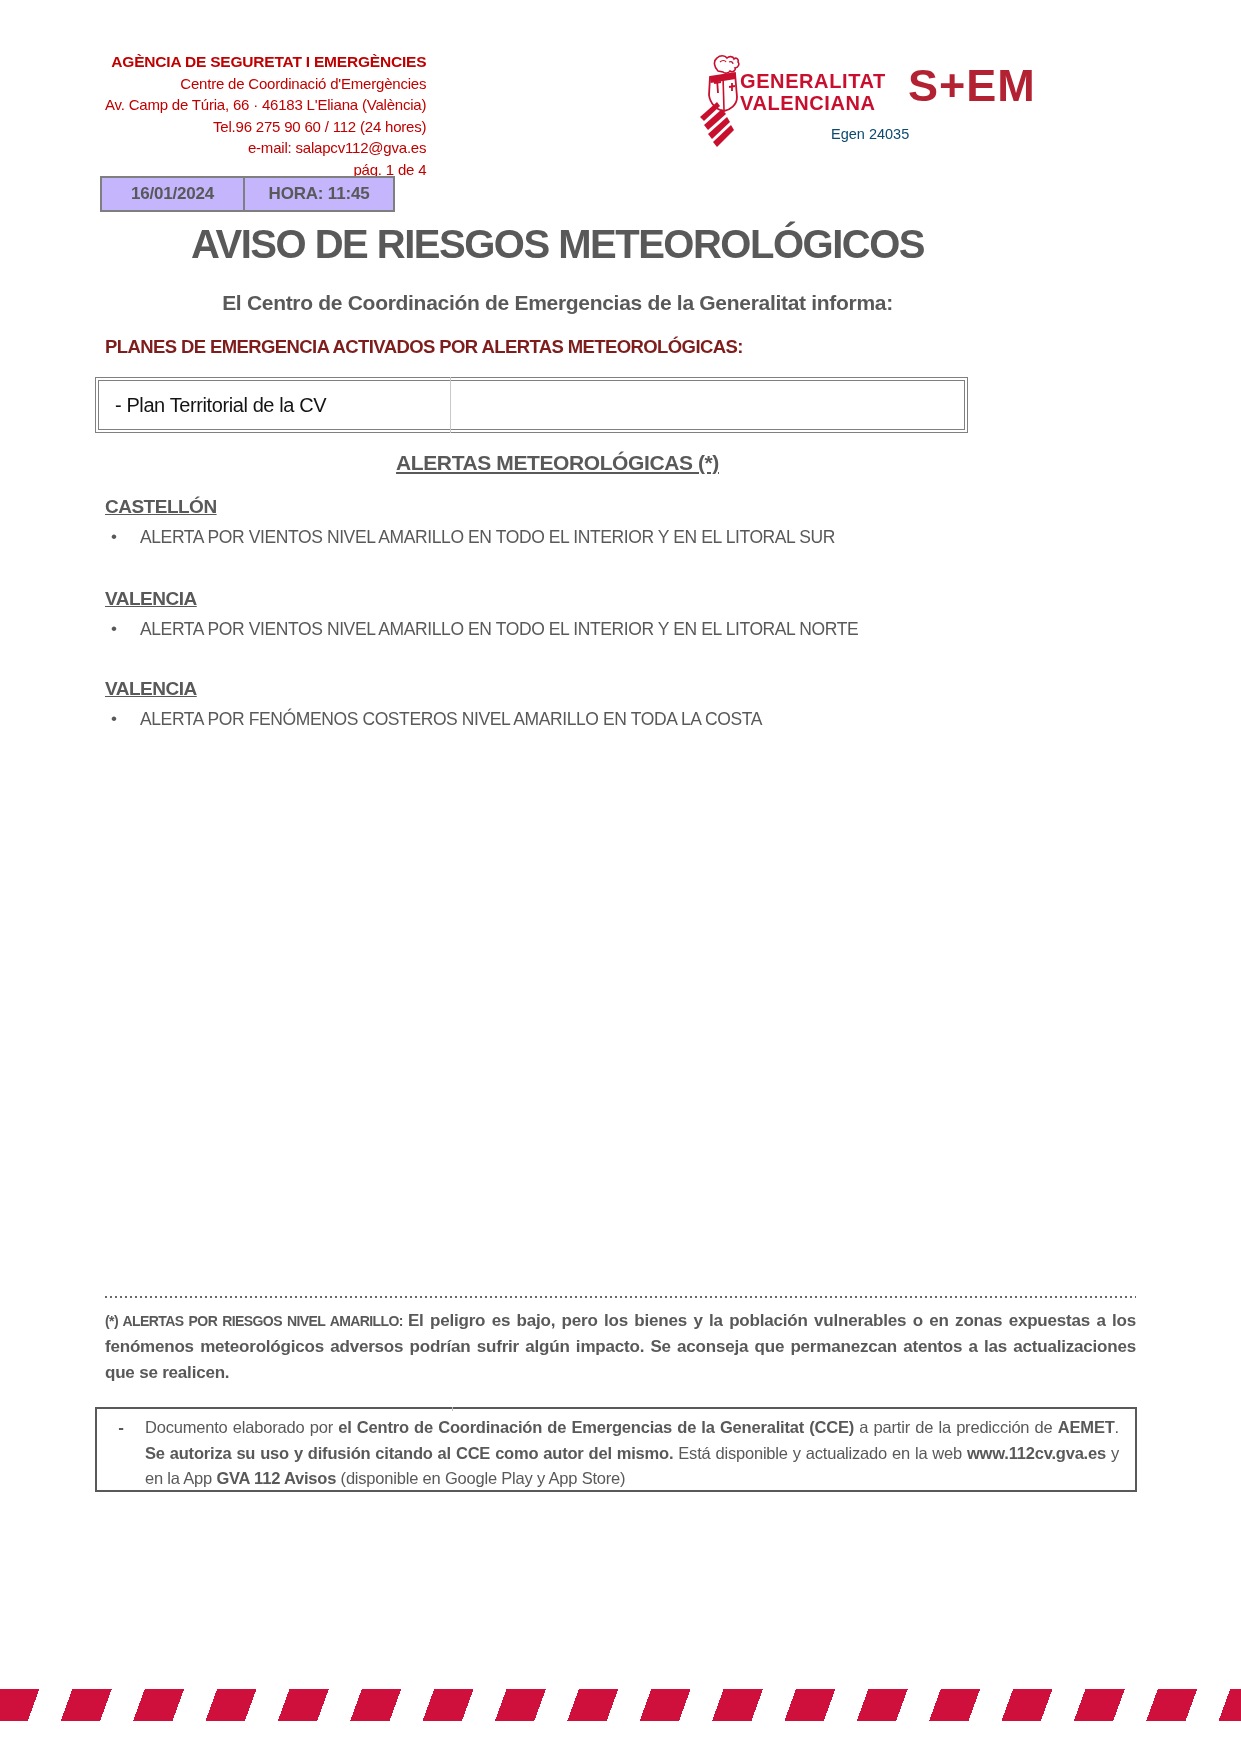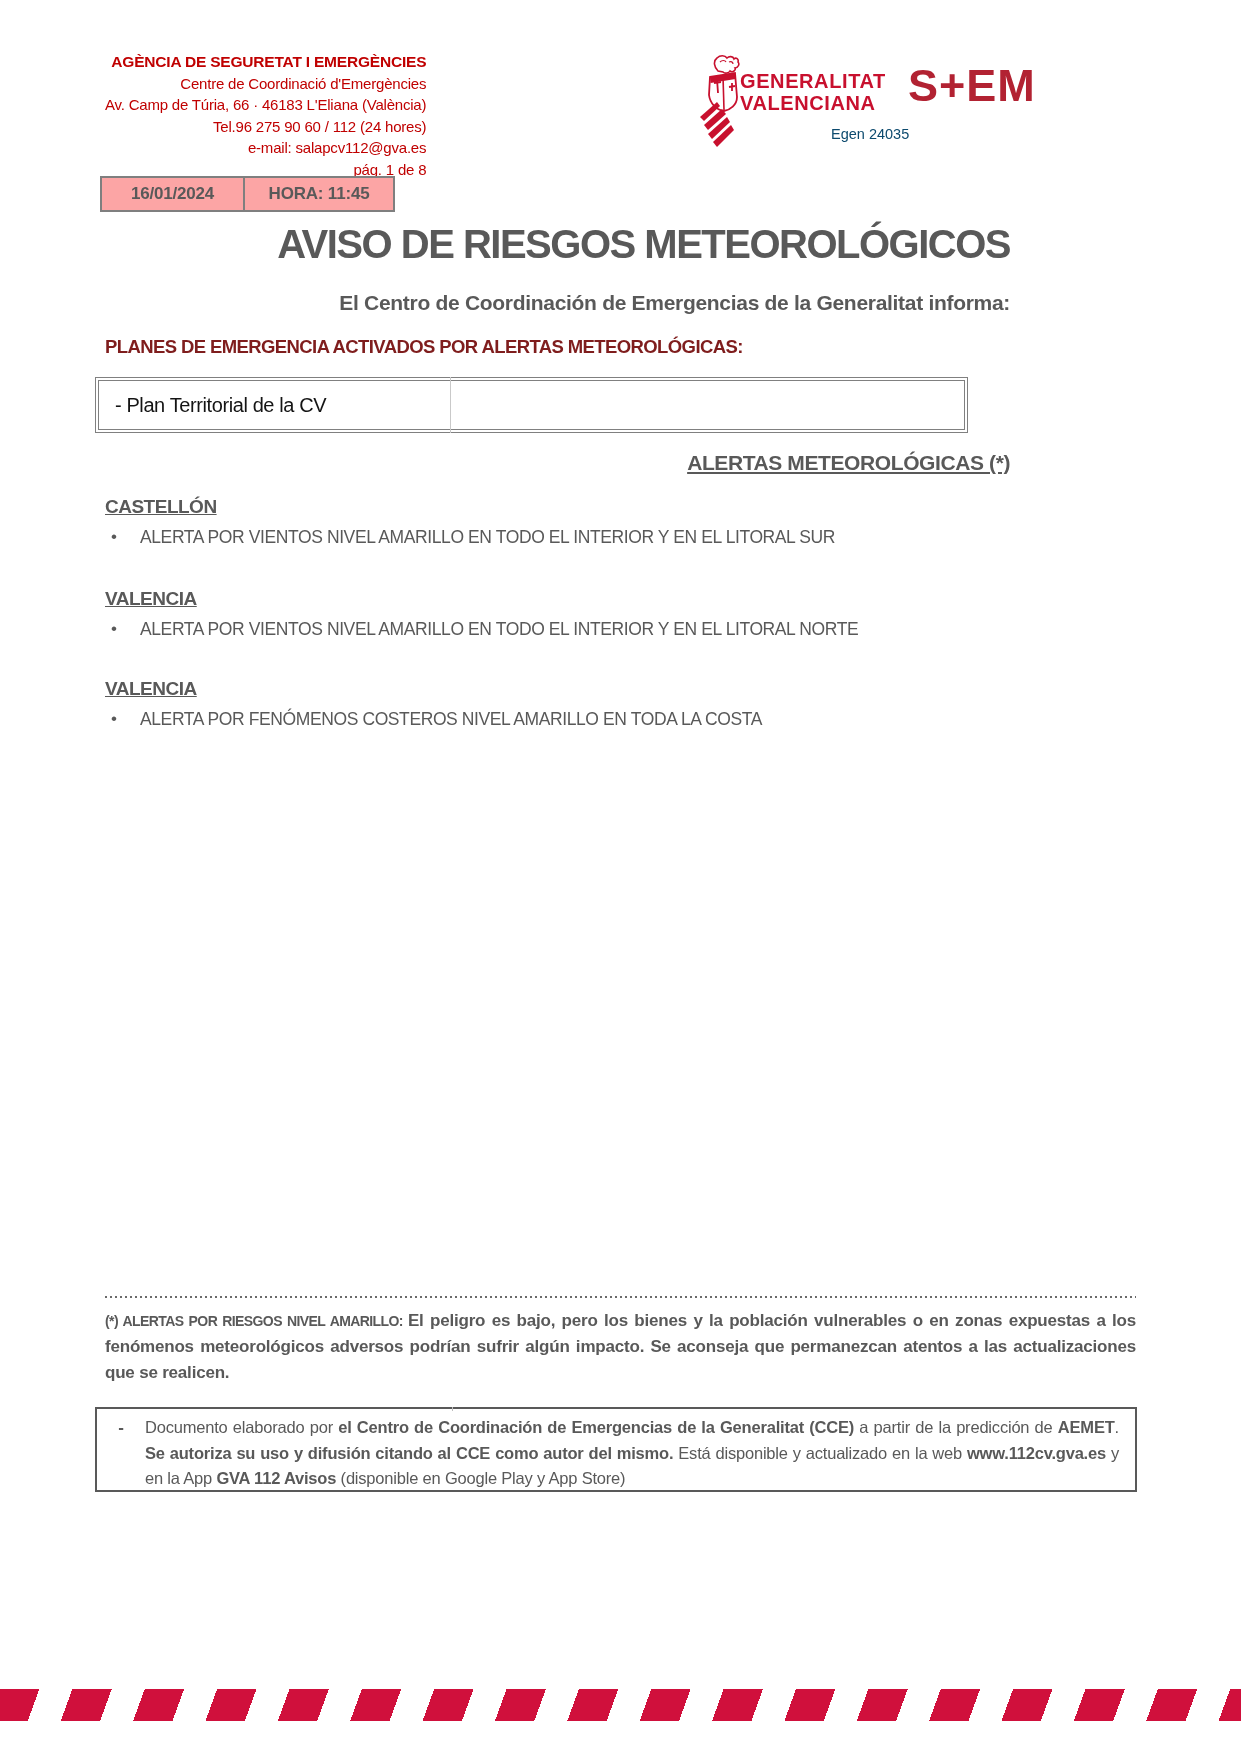--- a/index.html
+++ b/index.html
@@ -14,26 +14,26 @@
   }
   
   .agency { position:absolute; left:105px; top:51px; color:#C00000; font-size:15px; line-height:21.5px; letter-spacing:-0.2px;text-align:right; }
   .agency .l1 { font-weight:bold; font-size:15.5px; }
   
   .gva-logo { position:absolute; left:696px; top:53px; width:44px; height:96px; }
   .gen-text { position:absolute; left:740px; top:70px; color:#C8102E; font-weight:bold; font-size:20px; line-height:22px; letter-spacing:0.6px; }
   .sem { position:absolute; left:908px; top:60px; color:#B22232; font-weight:800; font-size:45px; letter-spacing:1px; font-family:"Liberation Sans", sans-serif; }
   .egen { position:absolute; left:831px; top:126px; color:#0c4a6e; font-size:14.5px; }
   
-  .datetable { position:absolute; left:100px; top:176px; display:flex; border:2px solid #7f7f7f; background:#fca5a5; }
+  .datetable { position:absolute; left:100px; top:176px; display:flex; border:2px solid #7f7f7f; background:#c4b5fd; }
   .datetable .cell { height:32px; line-height:32px; text-align:center; color:#595959; font-weight:bold; font-size:17px; letter-spacing:-0.2px; }
   .datetable .c1 { width:143px; border-right:2px solid #7f7f7f; }
   .datetable .c2 { width:148px; }
   
-  .centercol { position:absolute; left:105px; width:905px; text-align:right; color:#595959; }
+  .centercol { position:absolute; left:105px; width:905px; text-align:center; color:#595959; }
   .title { top:222px; font-size:40px; font-weight:bold; letter-spacing:-1.5px; }
   .subtitle { top:291px; font-size:21px; font-weight:bold; letter-spacing:-0.3px; }
   .planes-heading { position:absolute; left:105px; top:336px; color:#7f1d1d; font-weight:bold; font-size:18.5px; letter-spacing:-0.6px; }
   
   .plan-box { position:absolute; left:95px; top:377px; width:873px; height:56px; border:4px double #808080; }
   .plan-box .vdiv { position:absolute; left:351px; top:-4px; bottom:-4px; width:1px; background:#c9c9c9; }
   .plan-box .plan-item { position:absolute; left:16px; top:0; height:48px; line-height:48px; color:#141414; font-size:20px; letter-spacing:-0.4px; }
   
   .alertas-heading { top:451px; font-size:21px; font-weight:bold; text-decoration:underline; letter-spacing:-0.4px; }
   .province { position:absolute; left:105px; width:960px; color:#595959; }
@@ -61,21 +61,21 @@
 <body>
 
 <div class="page">
 
   <div class="agency">
     <div class="l1">AGÈNCIA DE SEGURETAT I EMERGÈNCIES</div>
     <div>Centre de Coordinació d'Emergències</div>
     <div>Av. Camp de Túria, 66 · 46183 L'Eliana (València)</div>
     <div>Tel.96 275 90 60 /  112 (24 hores)</div>
     <div>e-mail: salapcv112@gva.es</div>
-    <div>pág. 1 de 8</div>
+    <div>pág. 1 de 4</div>
   </div>
 
   <svg class="gva-logo" viewBox="0 0 44 96" fill="none" xmlns="http://www.w3.org/2000/svg">
 
     <path d="M22 18 C18 14 17 8 21 5 C24 2 29 2 31 5 C33 3 37 3 38 6 C40 4 43 6 42 9 C44 11 42 15 39 15 C40 17 37 20 34 18 C33 20 29 21 27 19 Z" stroke="#C8102E" stroke-width="1.6" fill="none"></path>
     <path d="M24 9 C26 7 29 7 30 9 M33 9 C35 8 37 9 37 11" stroke="#C8102E" stroke-width="1.2" fill="none"></path>
 
     <path d="M14 24 L39 20 L41 44 C41 52 34 57 28 58 C20 57 14 50 13 42 Z" stroke="#C8102E" stroke-width="1.8" fill="none"></path>
     <path d="M27 23 L28 57" stroke="#C8102E" stroke-width="1.6"></path>
     <path d="M18 30 L25 29 M21 26 L22 40" stroke="#C8102E" stroke-width="1.8"></path>

